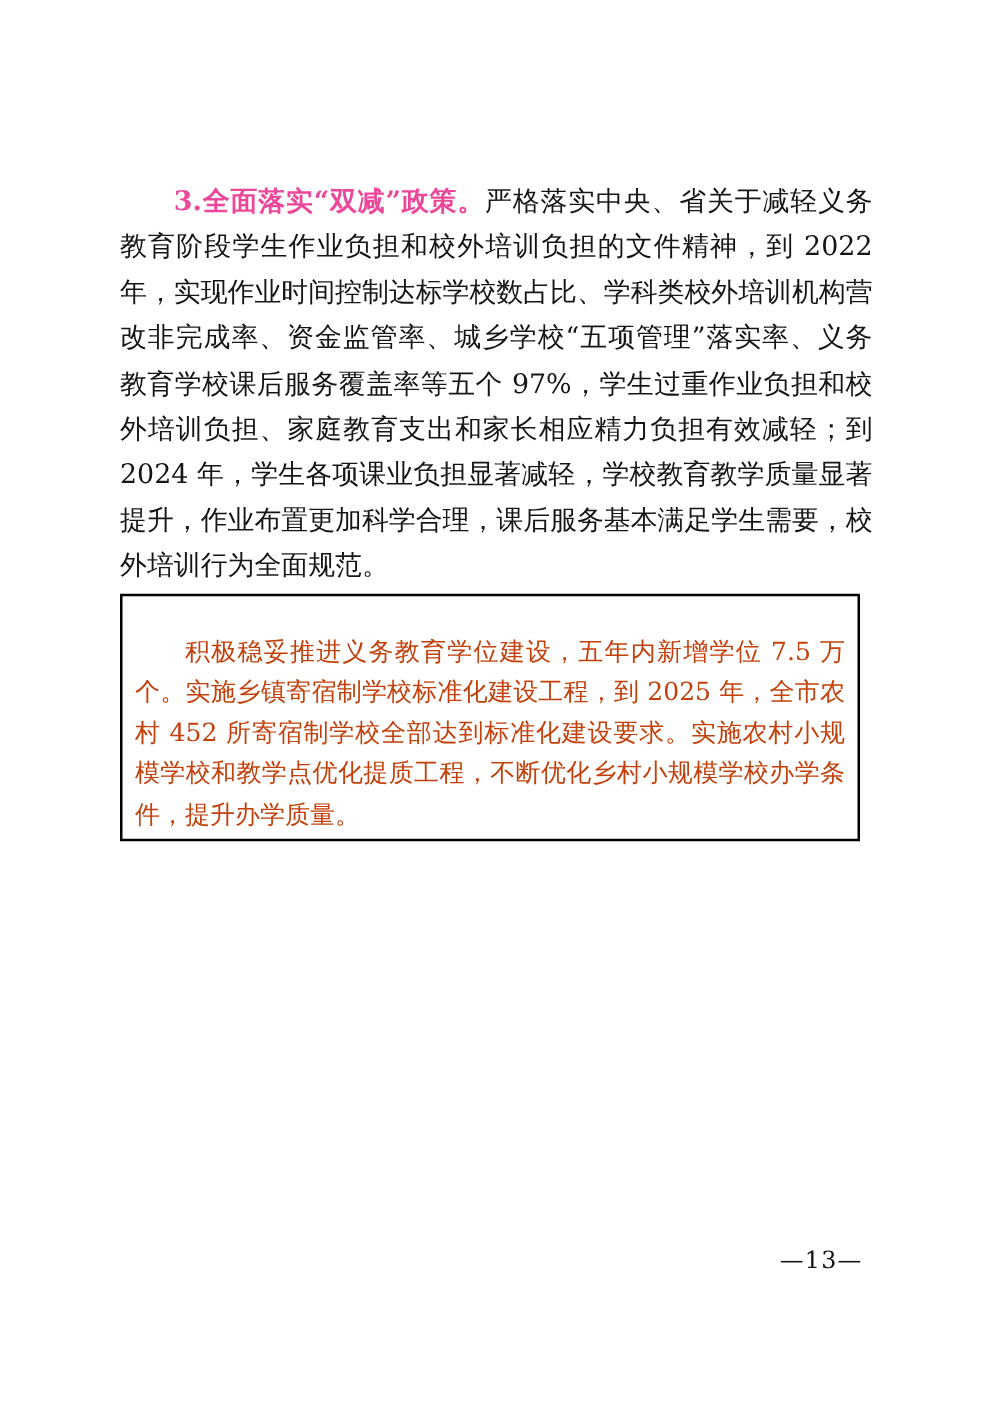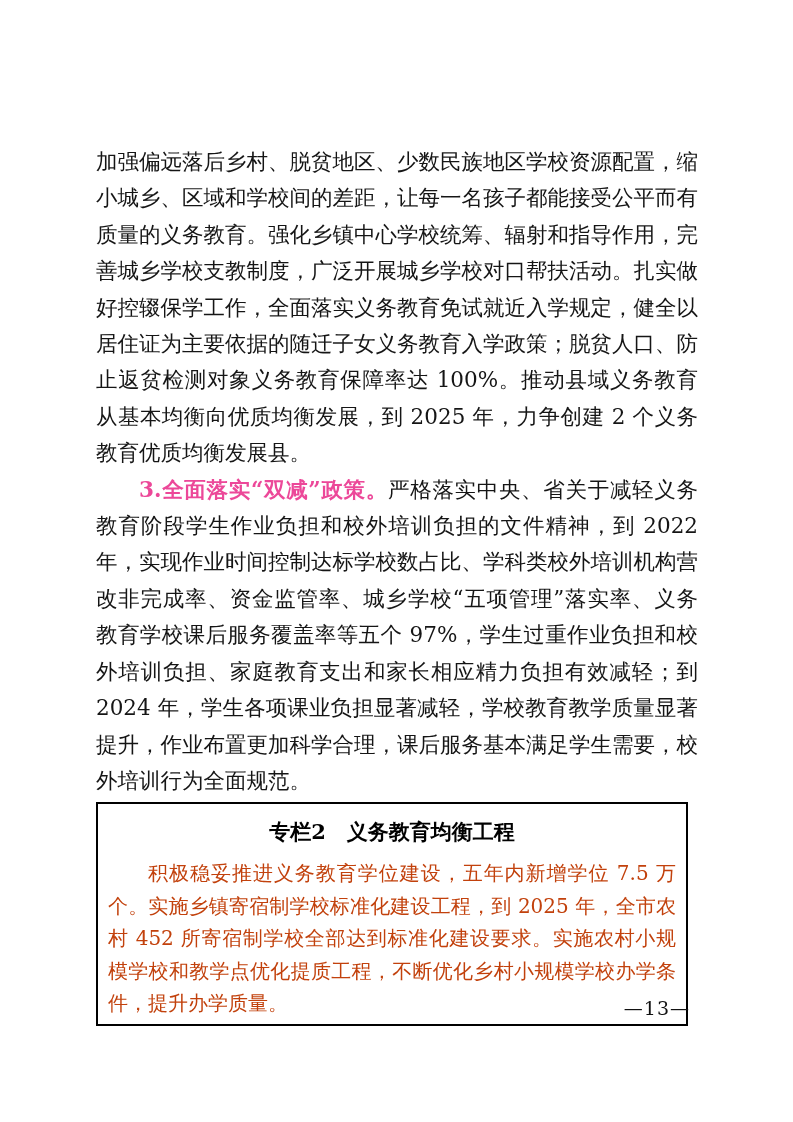--- a/index.html
+++ b/index.html
@@ -68,25 +68,23 @@
     color: #111111;
     letter-spacing: 1px;
   }
 </style>
 </head>
 <body>
 
 <div class="page">
   <div class="content">
 
-    <p class="para">加强偏远落后乡村、脱贫地区、少数民族地区学校资源配置，缩小城乡、区域和学校间的差距，让每一名孩子都能接受公平而有质量的义务教育。强化乡镇中心学校统筹、辐射和指导作用，完善城乡学校支教制度，广泛开展城乡学校对口帮扶活动。扎实做好控辍保学工作，全面落实义务教育免试就近入学规定，健全以居住证为主要依据的随迁子女义务教育入学政策；脱贫人口、防止返贫检测对象义务教育保障率达 100%。推动县域义务教育从基本均衡向优质均衡发展，到 2025 年，力争创建 2 个义务教育优质均衡发展县。</p>
 
     <p class="para indented"><span class="bold-lead">3.全面落实“双减”政策。</span><span>严格落实中央、省关于减轻义务教育阶段学生作业负担和校外培训负担的文件精神，到 2022 年，实现作业时间控制达标学校数占比、学科类校外培训机构营改非完成率、资金监管率、城乡学校“五项管理”落实率、义务教育学校课后服务覆盖率等五个 97%，学生过重作业负担和校外培训负担、家庭教育支出和家长相应精力负担有效减轻；到 2024 年，学生各项课业负担显著减轻，学校教育教学质量显著提升，作业布置更加科学合理，课后服务基本满足学生需要，校外培训行为全面规范。</span></p>
 
     <div class="column-box">
-      <div class="box-title">专栏2　义务教育均衡工程</div>
       <p class="box-body">积极稳妥推进义务教育学位建设，五年内新增学位 7.5 万个。实施乡镇寄宿制学校标准化建设工程，到 2025 年，全市农村 452 所寄宿制学校全部达到标准化建设要求。实施农村小规模学校和教学点优化提质工程，不断优化乡村小规模学校办学条件，提升办学质量。</p>
     </div>
 
   </div>
 
   <div class="page-number">—13—</div>
 </div>
 
 </body></html>

